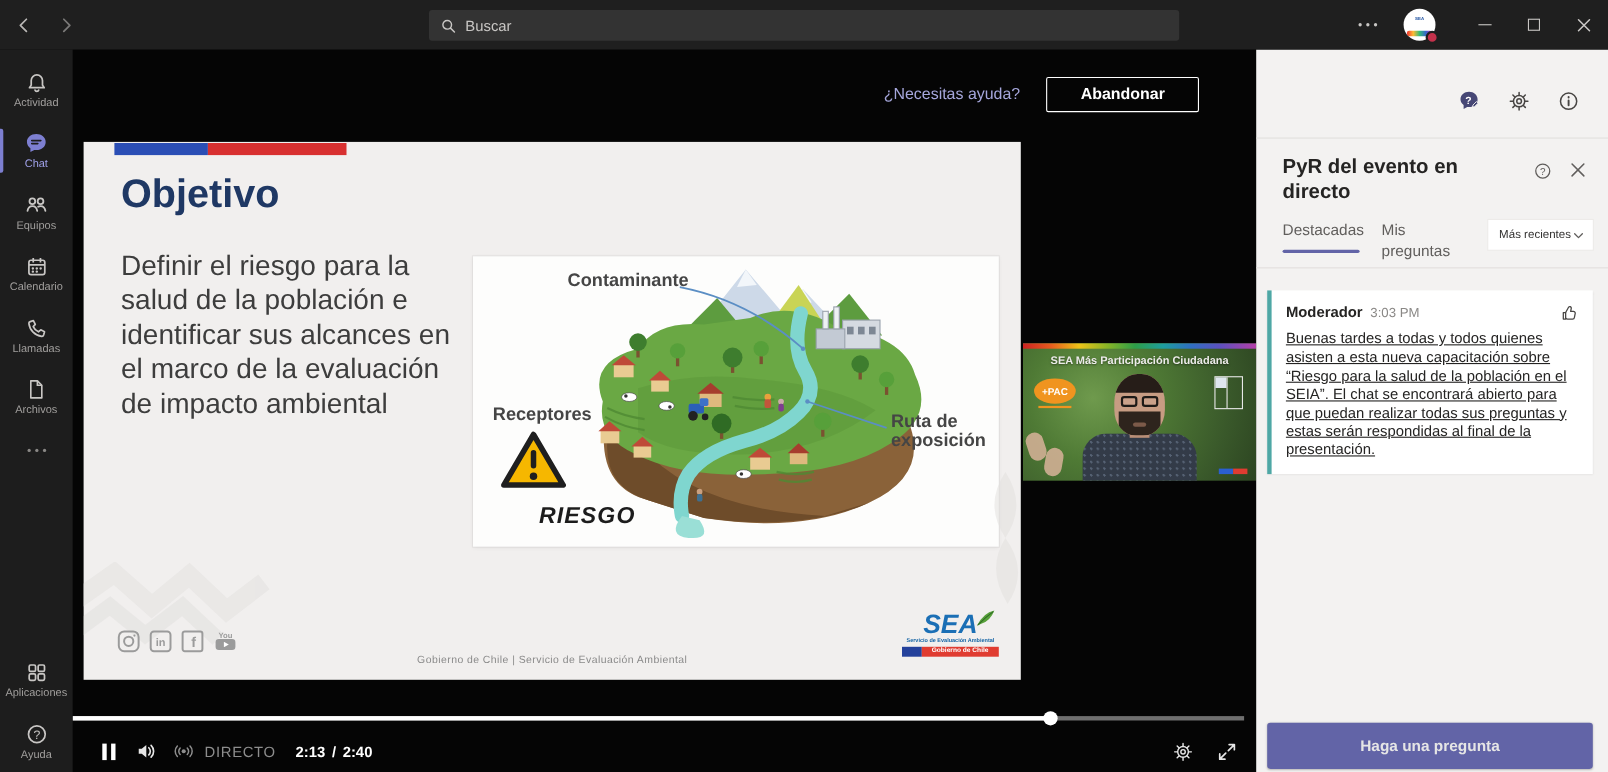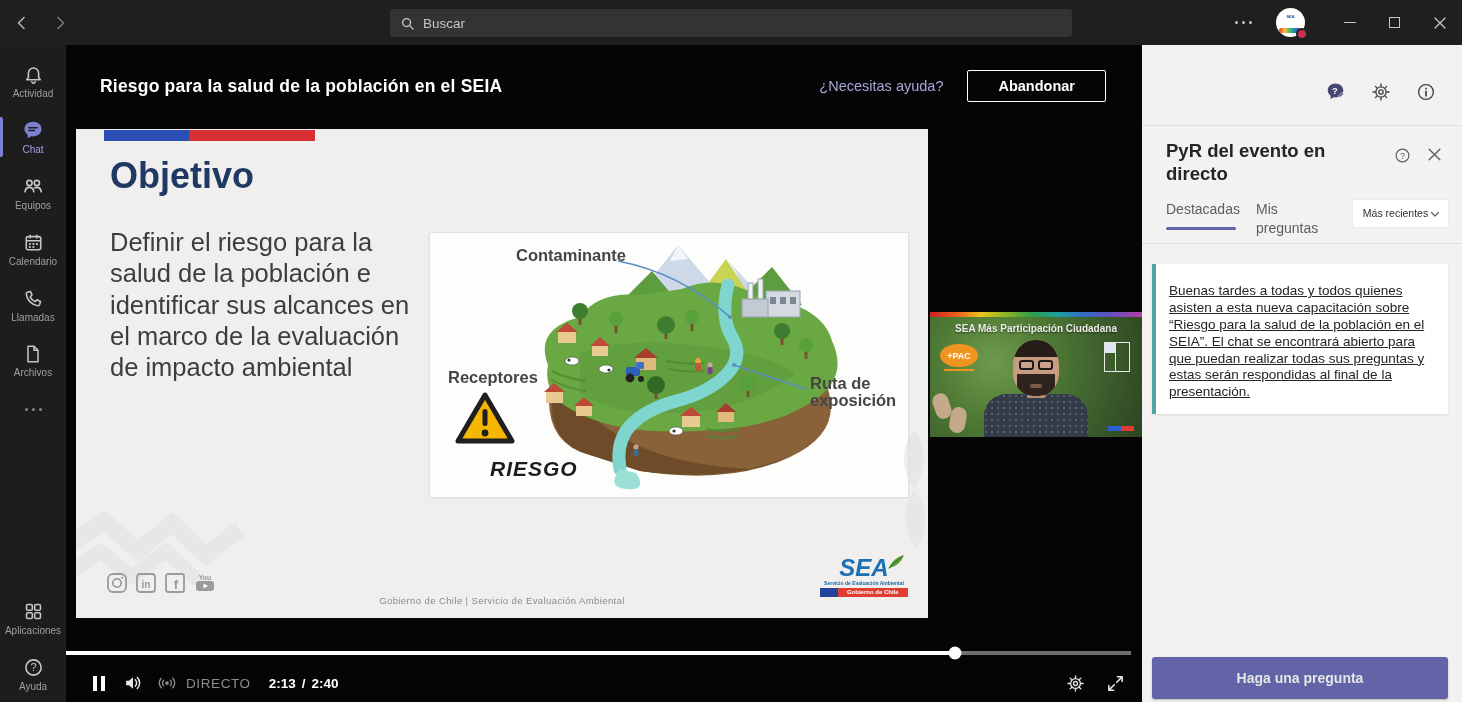--- a/index.html
+++ b/index.html
@@ -38,21 +38,21 @@
   .rail-item.active .lbl{color:#9fa0e8;}
   .rail-item.active:before{content:"";position:absolute;left:0;top:8px;bottom:8px;width:3px;background:#7d7fd1;border-radius:0 2px 2px 0;}
   .rail-more{height:40px;display:flex;align-items:center;justify-content:center;gap:4px;cursor:pointer;}
   .rail-more i{width:3px;height:3px;border-radius:50%;background:#8a8886;display:block;}
   .rail-spacer{flex:1;}
 
   
   .stage{position:absolute;left:66px;top:45px;width:1076px;height:657px;background:#050505;}
   .stage-header{height:82px;display:flex;align-items:center;padding-left:34px;}
   .stage-title{font-size:17.5px;font-weight:600;color:#fff;letter-spacing:.2px;}
-  .stage-right{margin-left:auto;display:flex;align-items:center;margin-right:36px;gap:24px;}
+  .stage-right{margin-left:auto;display:flex;align-items:center;margin-right:52px;gap:24px;}
   .help-link{color:#a6a7dc;font-size:14.5px;text-decoration:none;cursor:pointer;}
   .leave-btn{background:transparent;border:1.6px solid #ffffff;color:#fff;font-size:14.5px;font-weight:600;padding:7px 30px;cursor:pointer;border-radius:2px;}
 
   .video{position:relative;width:1076px;height:575px;}
 
   
   .slide{position:absolute;left:10px;top:2px;width:852px;height:489px;background:#f1efee;overflow:hidden;}
   .flag-strip{position:absolute;left:28px;top:1px;height:11px;display:flex;}
   .flag-strip .b{width:85px;background:var(--chile-blue);}
   .flag-strip .r{width:126px;background:var(--chile-red);}
@@ -273,21 +273,20 @@
             <circle cx="8" cy="8" r="5.8" fill="none" stroke="currentColor" stroke-width="1.2"></circle>
             <text x="8" y="11" text-anchor="middle" font-size="8.5" fill="currentColor" font-family="Liberation Sans,sans-serif">?</text>
           </svg>
       </span>
       <span class="lbl">Ayuda</span>
     </div>
   </nav>
 
   <main class="stage">
     <div class="stage-header">
-      <h1 class="stage-title">Riesgo para la salud de la población en el SEIA</h1>
       <div class="stage-right">
         <a class="help-link">¿Necesitas ayuda?</a>
         <button class="leave-btn">Abandonar</button>
       </div>
     </div>
 
     <div class="video">
 
       <div class="slide">
         <div class="flag-strip">
@@ -631,18 +630,28 @@
         <span>
           <svg width="12" height="12" viewBox="0 0 12 12">
               <path d="M2.5 4.5l3.5 3.5 3.5-3.5" fill="none" stroke="#605e5c" stroke-width="1.2" stroke-linecap="round" stroke-linejoin="round"></path>
             </svg>
         </span>
       </span>
     </div>
     <div class="qa-div2"></div>
 
     <div class="msg-card">
+      <div class="msg-head">
+        <span class="msg-author">Moderador</span>
+        <span class="msg-time">3:03 PM</span>
+        <button class="like-btn">
+          <svg width="17" height="17" viewBox="0 0 16 16" fill="none" stroke="currentColor" stroke-width="1.1" stroke-linejoin="round">
+              <path d="M3 8.6h2v5.6H3z"></path>
+              <path d="M5 13.4c.4.5 1 .8 1.7.8h4.2c.8 0 1.5-.6 1.6-1.4l.7-3.4c.2-.9-.5-1.8-1.5-1.8H9.3l.5-2.5c.2-.7-.3-1.4-1-1.6-.5-.1-1 .1-1.3.6L5 8.6" stroke-linecap="round"></path>
+            </svg>
+        </button>
+      </div>
       <div class="msg-text">Buenas tardes a todas y todos quienes asisten a esta nueva capacitación sobre “Riesgo para la salud de la población en el SEIA”. El chat se encontrará abierto para que puedan realizar todas sus preguntas y estas serán respondidas al final de la presentación.</div>
     </div>
 
     <button class="ask-btn">Haga una pregunta</button>
   </aside>
 </div>
 
 </body></html>

